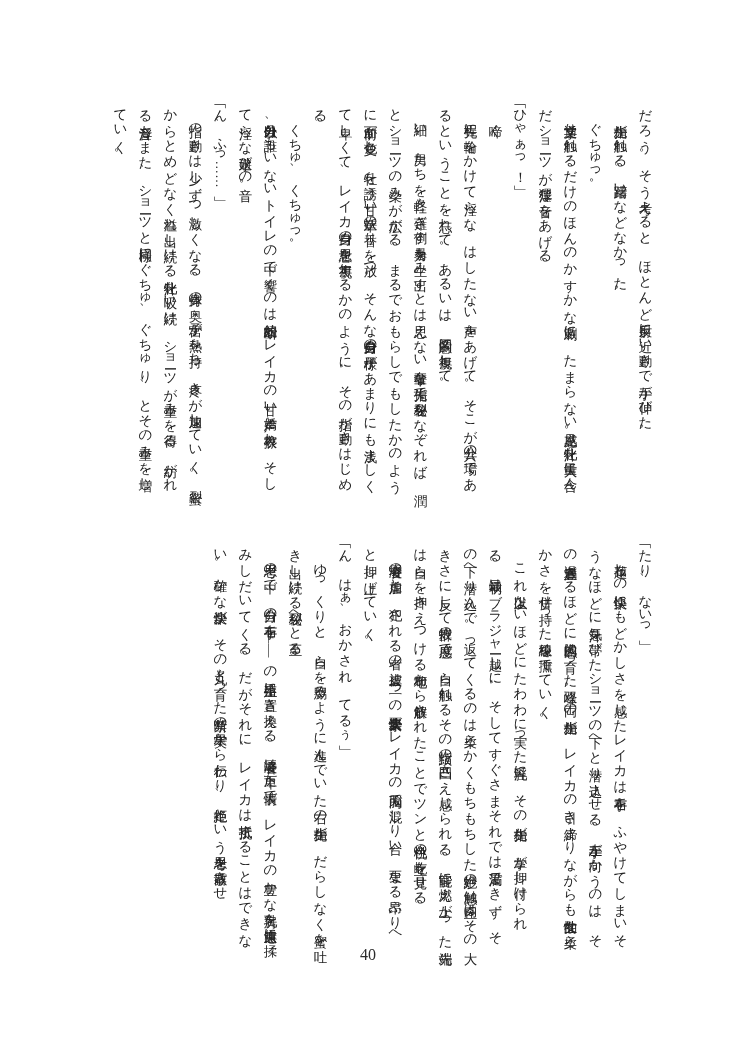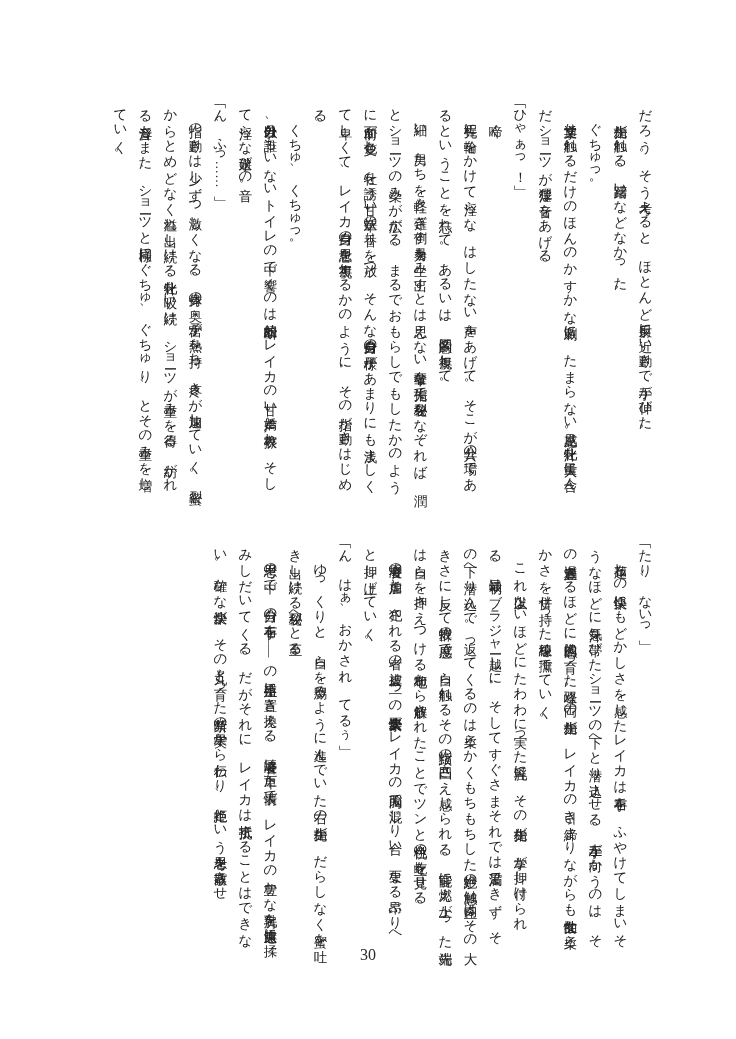--- a/index.html
+++ b/index.html
@@ -73,15 +73,15 @@
   <div id="bottom-block" class="vblock">
       <p class="">「たり、ないっ」</p>
       <p class="indent">布越しの快楽にもどかしさを感じたレイカは右手を、ふやけてしまいそうなほどに汁気を帯びたショーツの下へと潜り込ませる。左手が向かうのは、その豊満過ぎるほどに肉感的に育った双峰。両の指先が、レイカの引き締まりながらも女性的な柔らかさを併せ持った稜線を撫でていく。</p>
       <p class="indent">これ以上ないほどにたわわに実った淫乳に、その指先が、掌が押し付けられる。最初はブラジャー越しに、そしてすぐさまそれでは満足できず、その下へ潜り込んで。返ってくるのは柔らかくもちもちした絶妙の感触。肉丘はその大きさに反して抜群の感度で、自ら触れるその指紋の凹凸さえ感じられる。官能に燃え上がった先端は自らを押さえつける布地から解放されたことでツンと桃色の屹立を見せる。</p>
       <p class="indent">凌辱者の加虐と、犯される者の被虐。二つの快楽要素がレイカの脳内で混じり合い、更なる昂ぶりへと押し上げていく。</p>
       <p class="">「ん、はぁ、おかされ、てるぅ」</p>
       <p class="indent">ゆっくりと、自らを嬲るように進んでいた右の指先が、だらしなく蜜を吐き出し続ける秘裂へと至る。</p>
       <p class="indent">思考の中で、自分の右手を――の生殖器に置き換える。凌辱者は下卑た表情で、レイカの豊かな乳房を無遠慮に揉みしだいてくる。だがそれに、レイカは抵抗することはできない。確かな快楽が、その丸々と育った禁断の果実から伝わり、拒絶という思考を霧散させ</p>
     </div>
 
-  <div class="page-number">30</div>
+  <div class="page-number">40</div>
 
 </div>
 
 </body></html>

